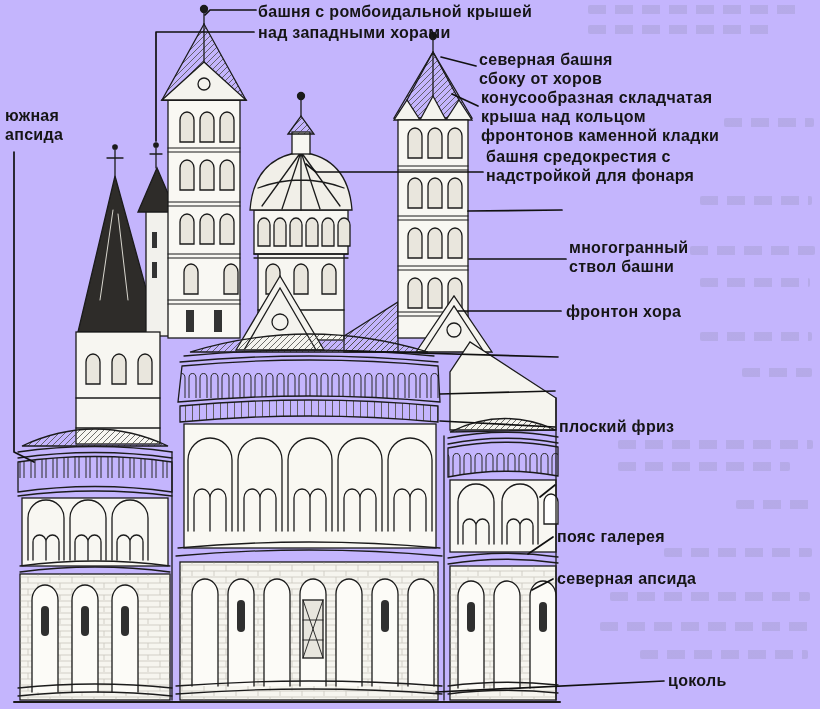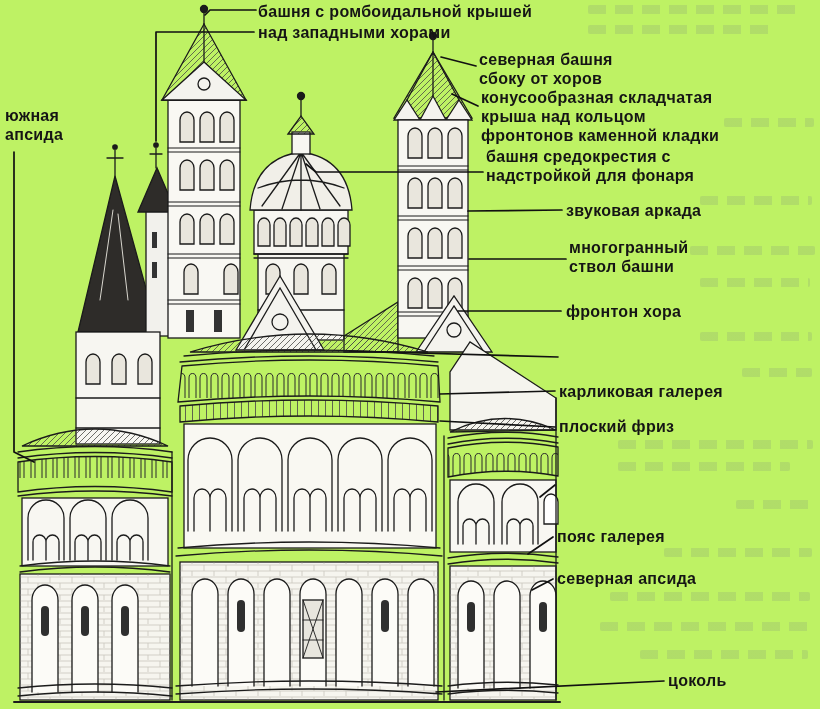--- a/index.html
+++ b/index.html
@@ -1,16 +1,16 @@
 <!DOCTYPE html>
 <html><head>
 <meta charset="utf-8">
 <style>
   html,body{margin:0;padding:0;background:#e9e8e2;}
-  #page{position:relative;width:820px;height:709px;background:#bef264;overflow:hidden;
+  #page{position:relative;width:820px;height:709px;background:#c4b5fd;overflow:hidden;
         font-family:"Liberation Sans",sans-serif;}
   .bleed{position:absolute;height:9px;z-index:1;border-radius:2px;filter:blur(.7px);
          background:repeating-linear-gradient(90deg,rgba(110,118,130,.17) 0 18px,rgba(110,118,130,0) 18px 27px);}
   #art{position:absolute;left:0;top:0;z-index:2;}
   .label{position:absolute;z-index:3;font-weight:700;font-size:16px;line-height:19px;
          letter-spacing:.3px;color:#151515;white-space:pre-line;}
   .label.big{line-height:21px;}
 </style>
 </head>
 <body>
@@ -272,25 +272,23 @@
 
   <div class="label big" style="left:258px;top:1px">башня с ромбоидальной крышей
 над западными хорами</div>
   <div class="label" style="left:479px;top:50px">северная башня
 сбоку от хоров</div>
   <div class="label" style="left:481px;top:88px">конусообразная складчатая
 крыша над кольцом
 фронтонов каменной кладки</div>
   <div class="label" style="left:486px;top:147px">башня средокрестия с
 надстройкой для фонаря</div>
-  <div class="label" style="left:566px;top:201px">звуковая аркада</div>
   <div class="label" style="left:569px;top:238px">многогранный
 ствол башни</div>
   <div class="label" style="left:566px;top:302px">фронтон хора</div>
-  <div class="label" style="left:559px;top:382px">карликовая галерея</div>
   <div class="label" style="left:559px;top:417px">плоский фриз</div>
   <div class="label" style="left:557px;top:527px">пояс галерея</div>
   <div class="label" style="left:557px;top:569px">северная апсида</div>
   <div class="label" style="left:668px;top:671px">цоколь</div>
   <div class="label" style="left:5px;top:106px">южная
 апсида</div>
 
 </div>
 
 </body></html>

